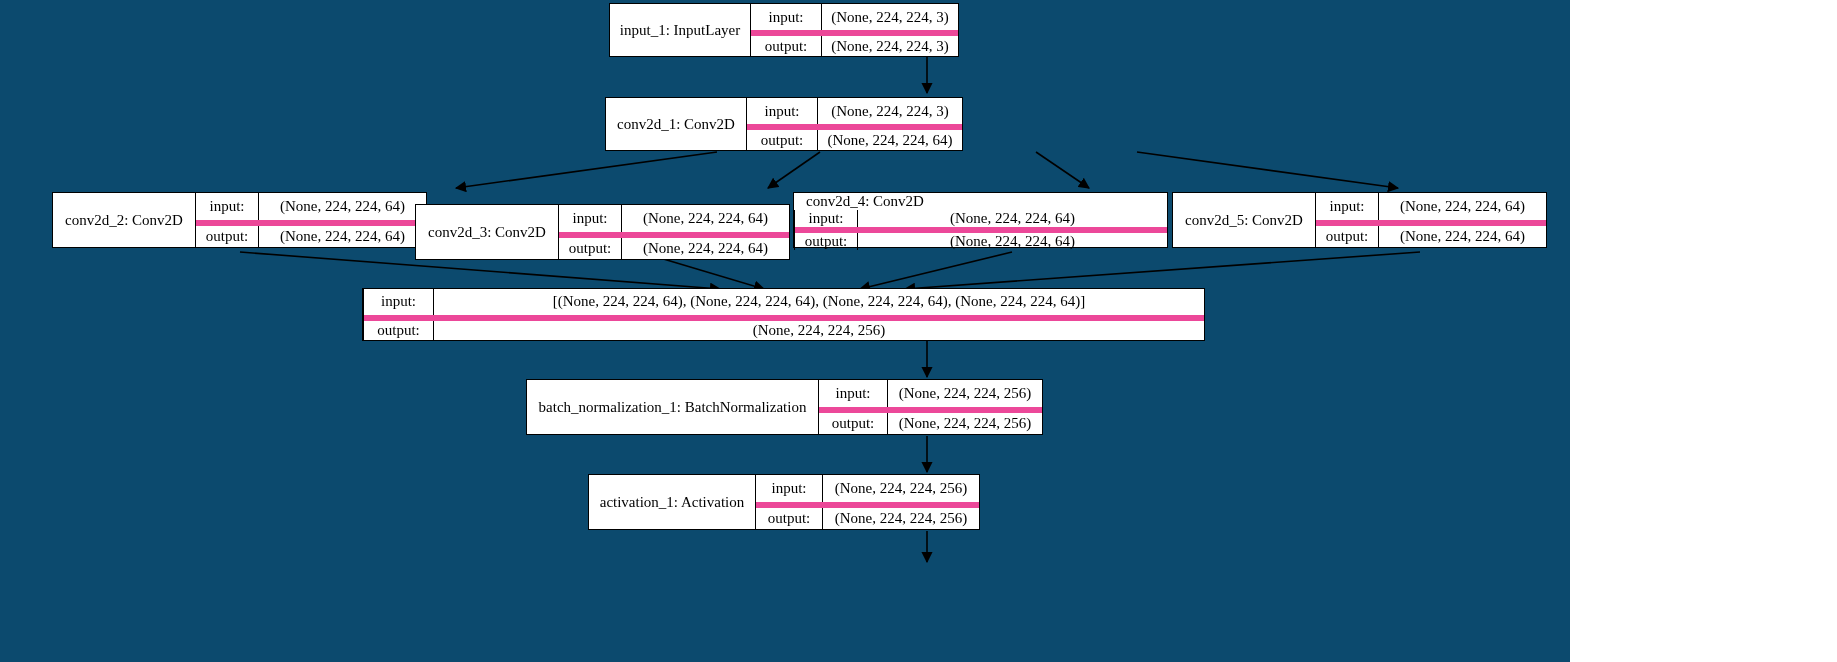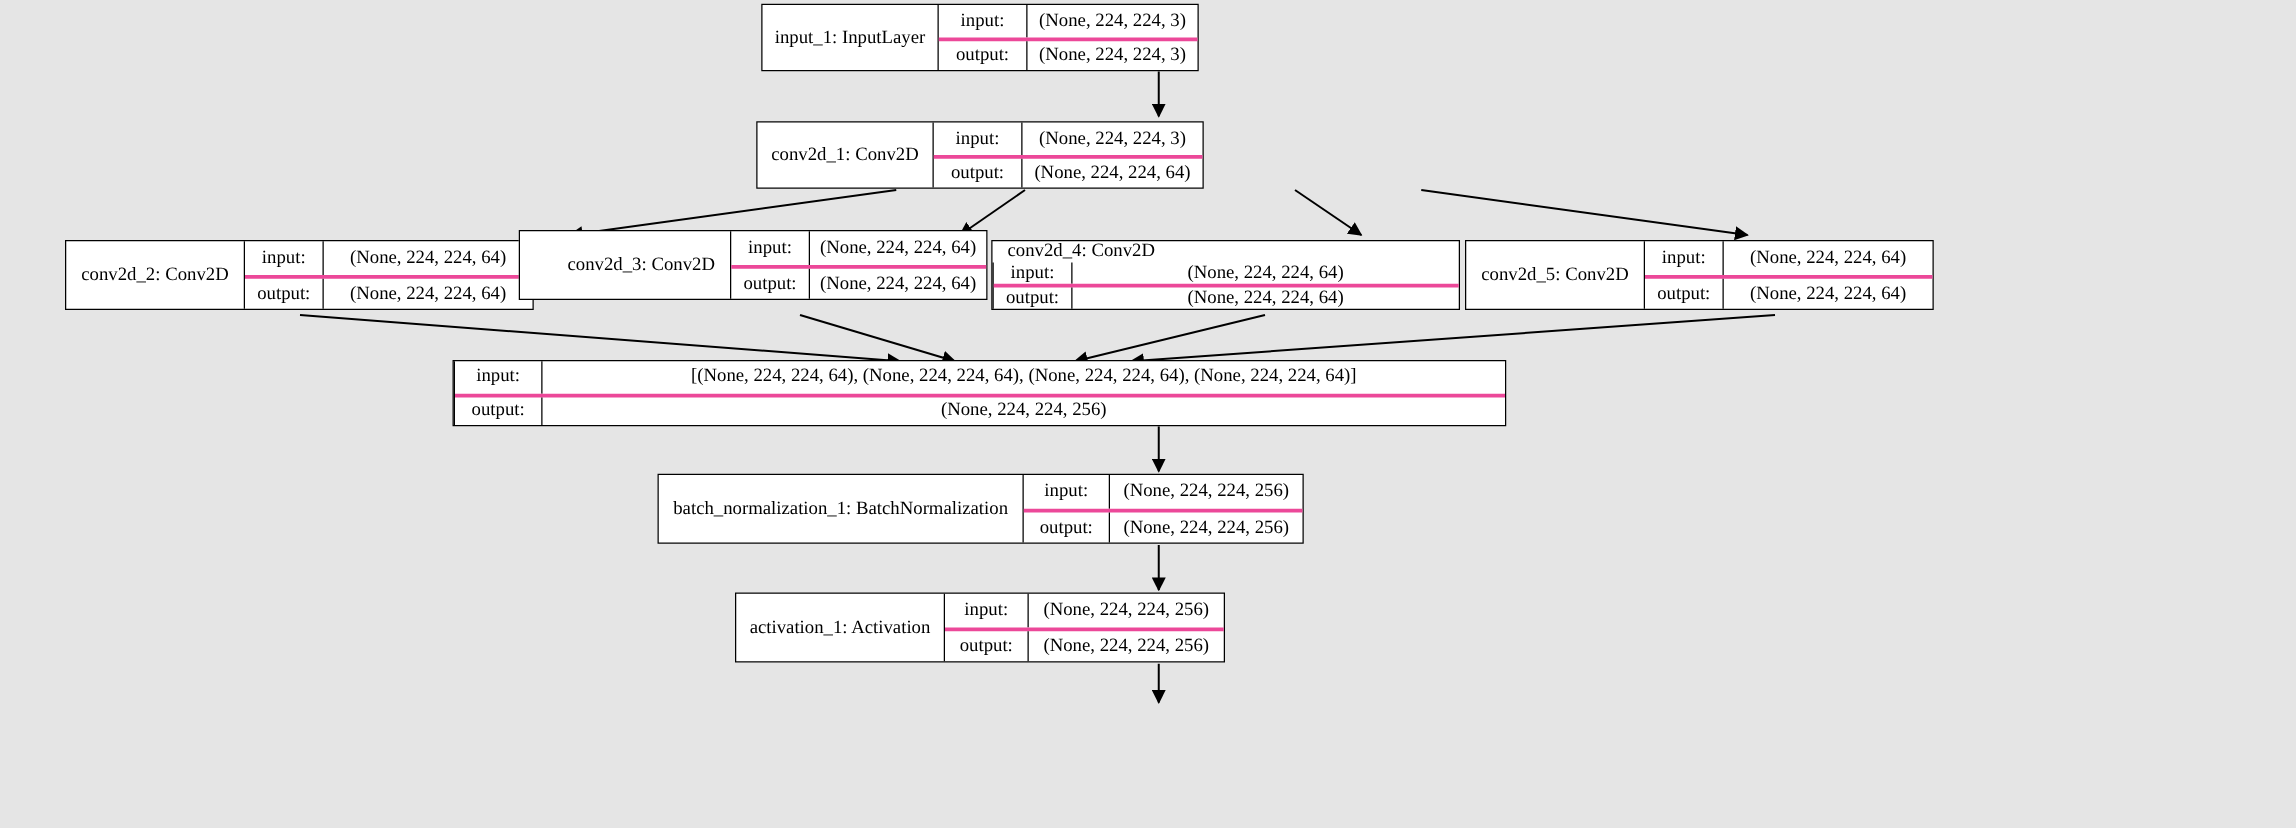--- a/index.html
+++ b/index.html
@@ -2,23 +2,23 @@
 <html><head>
 <meta charset="utf-8">
 <style>
   html, body {
     margin: 0;
     padding: 0;
     background: #ffffff;
   }
   #canvas {
     position: relative;
-    width: 1837px;
+    width: 1570px;
     height: 662px;
-    background: #e5e5e5;
+    background: #0c4a6e;
     font-family: "Liberation Serif", "DejaVu Serif", serif;
     overflow: hidden;
   }
   #edges {
     position: absolute;
     left: 0;
     top: 0;
     width: 1837px;
     height: 662px;
     pointer-events: none;
@@ -49,21 +49,21 @@
     border-left: 1px solid #000000;
     box-sizing: border-box;
   }
   .io-row {
     display: flex;
     flex-direction: row;
     flex: 1 1 50%;
     box-sizing: border-box;
   }
   .io-row.second {
-    border-top: 3px solid #ec4899;
+    border-top: 6px solid #ec4899;
   }
   .io-label {
     display: flex;
     align-items: center;
     justify-content: center;
     box-sizing: border-box;
     padding: 0 8px;
   }
   .io-value {
     display: flex;
@@ -139,21 +139,21 @@
         <div class="io-label" style="width:62px;">input:</div>
         <div class="io-value" style="flex:1;">(None, 224, 224, 64)</div>
       </div>
       <div class="io-row second">
         <div class="io-label" style="width:62px;">output:</div>
         <div class="io-value" style="flex:1;">(None, 224, 224, 64)</div>
       </div>
     </div>
   </div>
 
-  <div class="node" style="left:415px; top:184px; width:375px; height:56px;padding-left:26px;">
+  <div class="node" style="left:415px; top:204px; width:375px; height:56px;">
     <div class="node-name" style="width:142px;">conv2d_3: Conv2D</div>
     <div class="io-block" style="flex:1;">
       <div class="io-row">
         <div class="io-label" style="width:62px;">input:</div>
         <div class="io-value" style="flex:1;">(None, 224, 224, 64)</div>
       </div>
       <div class="io-row second">
         <div class="io-label" style="width:62px;">output:</div>
         <div class="io-value" style="flex:1;">(None, 224, 224, 64)</div>
       </div>

